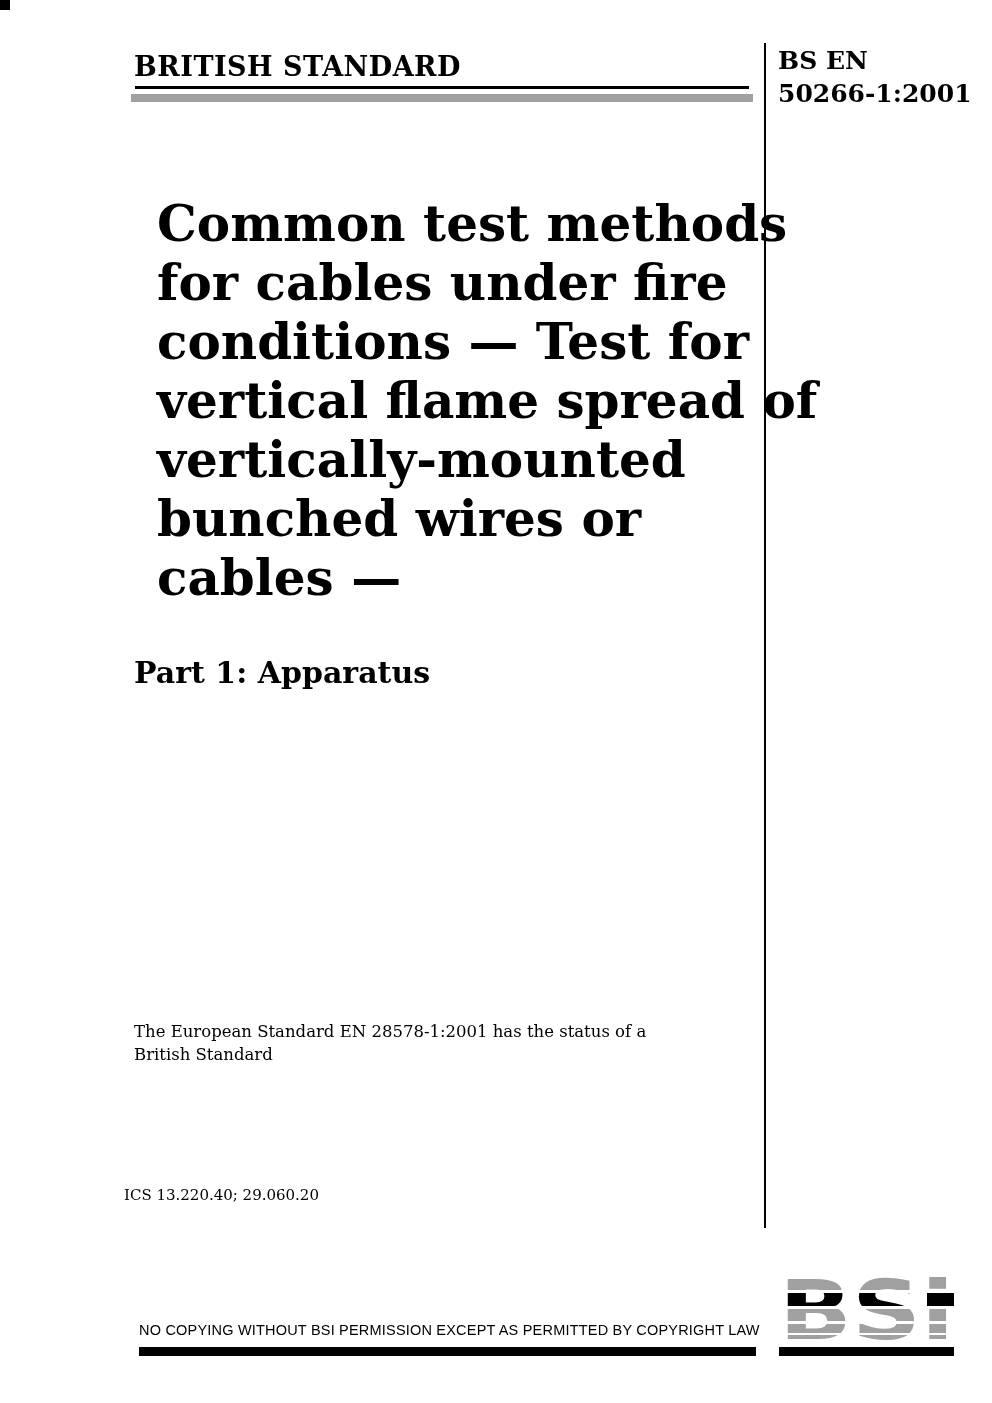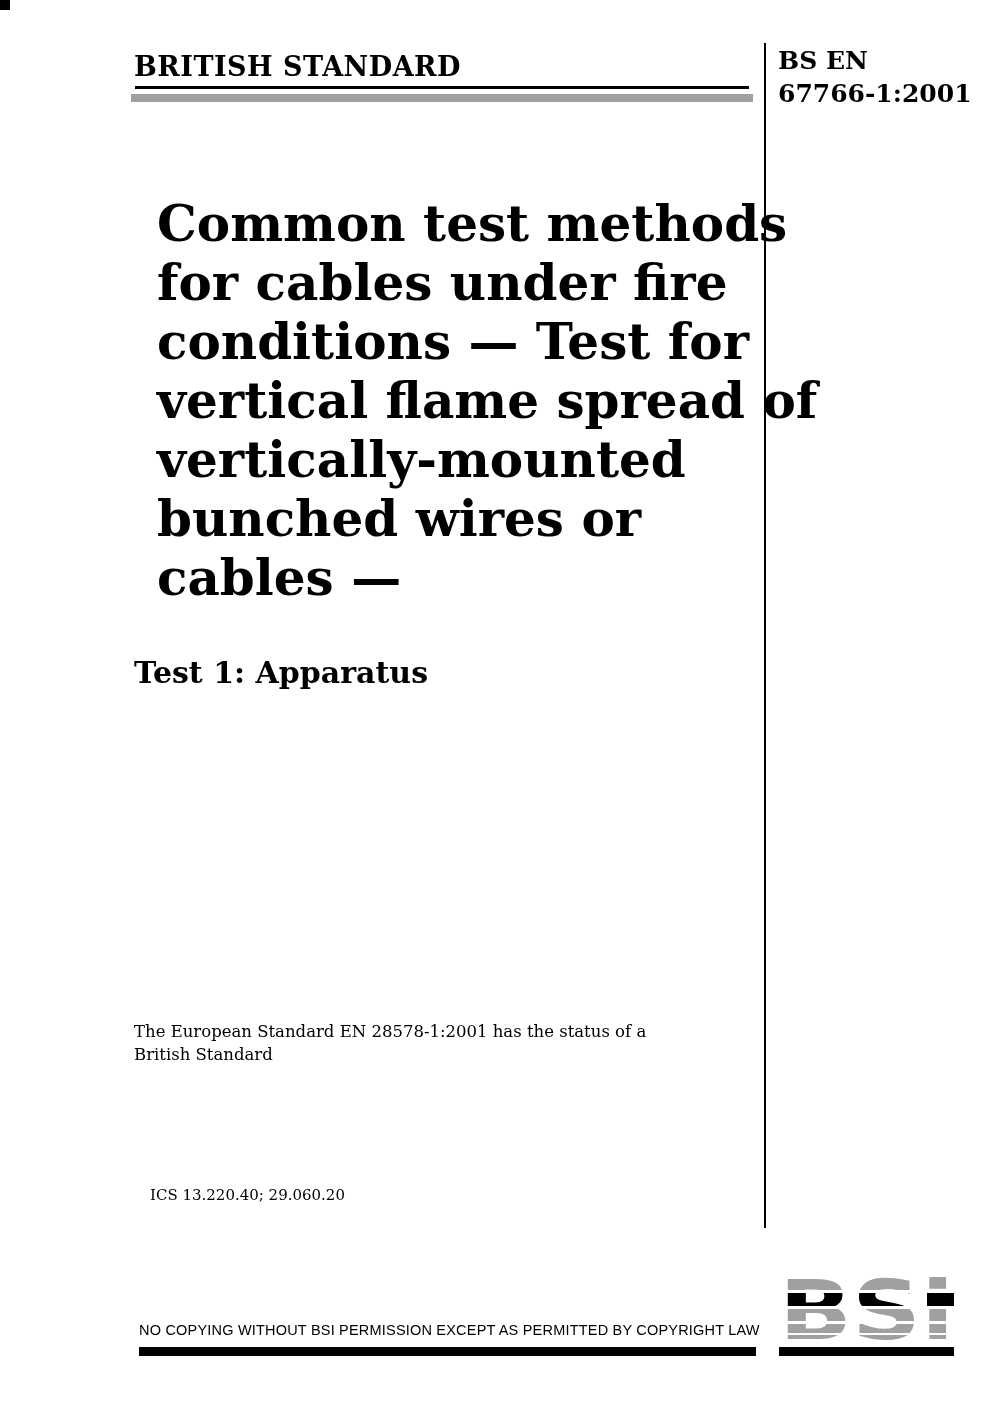--- a/index.html
+++ b/index.html
@@ -51,21 +51,21 @@
     white-space: nowrap;
   }
 
   .status-note {
     left: 134px; top: 1020px;
     font-size: 16.5px; line-height: 23px;
     white-space: pre-line;
   }
 
   .ics-code {
-    left: 150px; top: 1186px;
+    left: 124px; top: 1186px;
     font-size: 15px;
     white-space: nowrap;
   }
 
   .copyright-notice {
     left: 139px; top: 1322px; width: 617px;
     text-align: left;
     font-family: "Liberation Sans", sans-serif;
     font-size: 14.5px; letter-spacing: 0.2px;
     white-space: nowrap;
@@ -84,30 +84,30 @@
 <body>
 
 <div class="abs corner-mark"></div>
 
 <div class="abs header-title">BRITISH STANDARD</div>
 <div class="abs header-rule"></div>
 <div class="abs header-gray-bar" style="background: rgb(160, 160, 160);"></div>
 
 <div class="abs column-divider"></div>
 <div class="abs edition-ref">BS EN
-67766-1:2001</div>
+50266-1:2001</div>
 
 <div class="abs document-title">Common test methods
 for cables under fire
 conditions — Test for
 vertical flame spread of
 vertically-mounted
 bunched wires or
 cables —</div>
-<div class="abs document-subtitle">Test 1: Apparatus</div>
+<div class="abs document-subtitle">Part 1: Apparatus</div>
 
 <div class="abs status-note">The European Standard EN 28578-1:2001 has the status of a
 British Standard</div>
 <div class="abs ics-code">ICS 13.220.40; 29.060.20</div>
 
 <div class="abs copyright-notice">NO COPYING WITHOUT BSI PERMISSION EXCEPT AS PERMITTED BY COPYRIGHT LAW</div>
 <div class="abs footer-bar-left"></div>
 <div class="abs footer-bar-right"></div>
 
 <svg class="abs bsi-logo" width="175" height="66" viewBox="0 0 175 66" style="overflow:visible">

